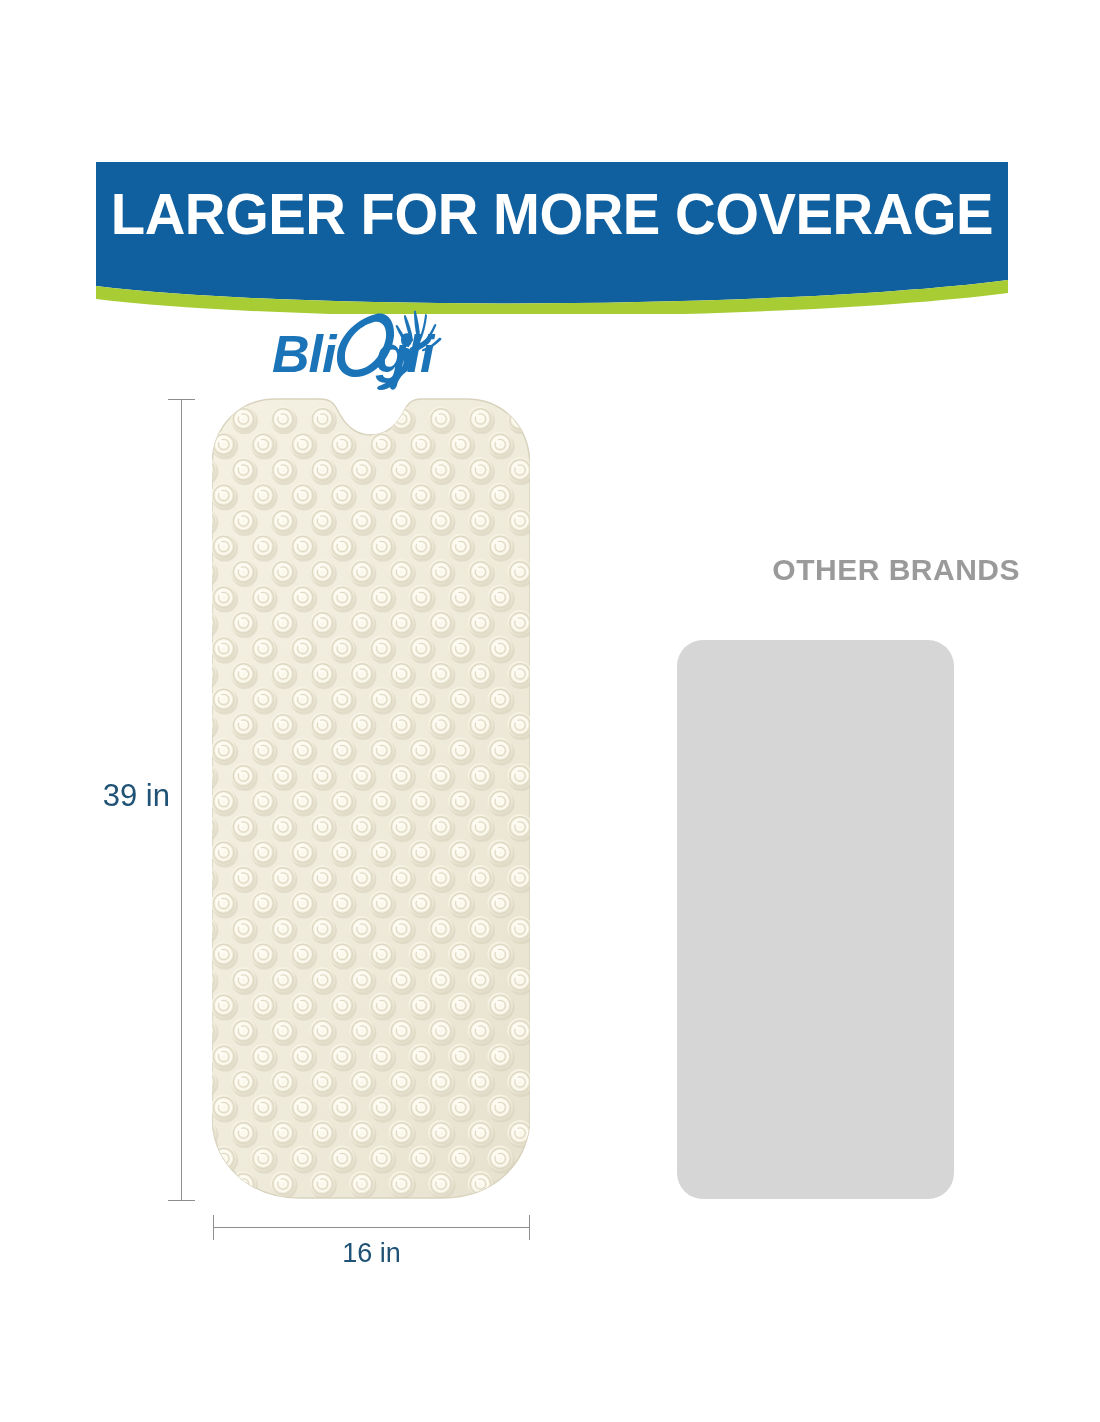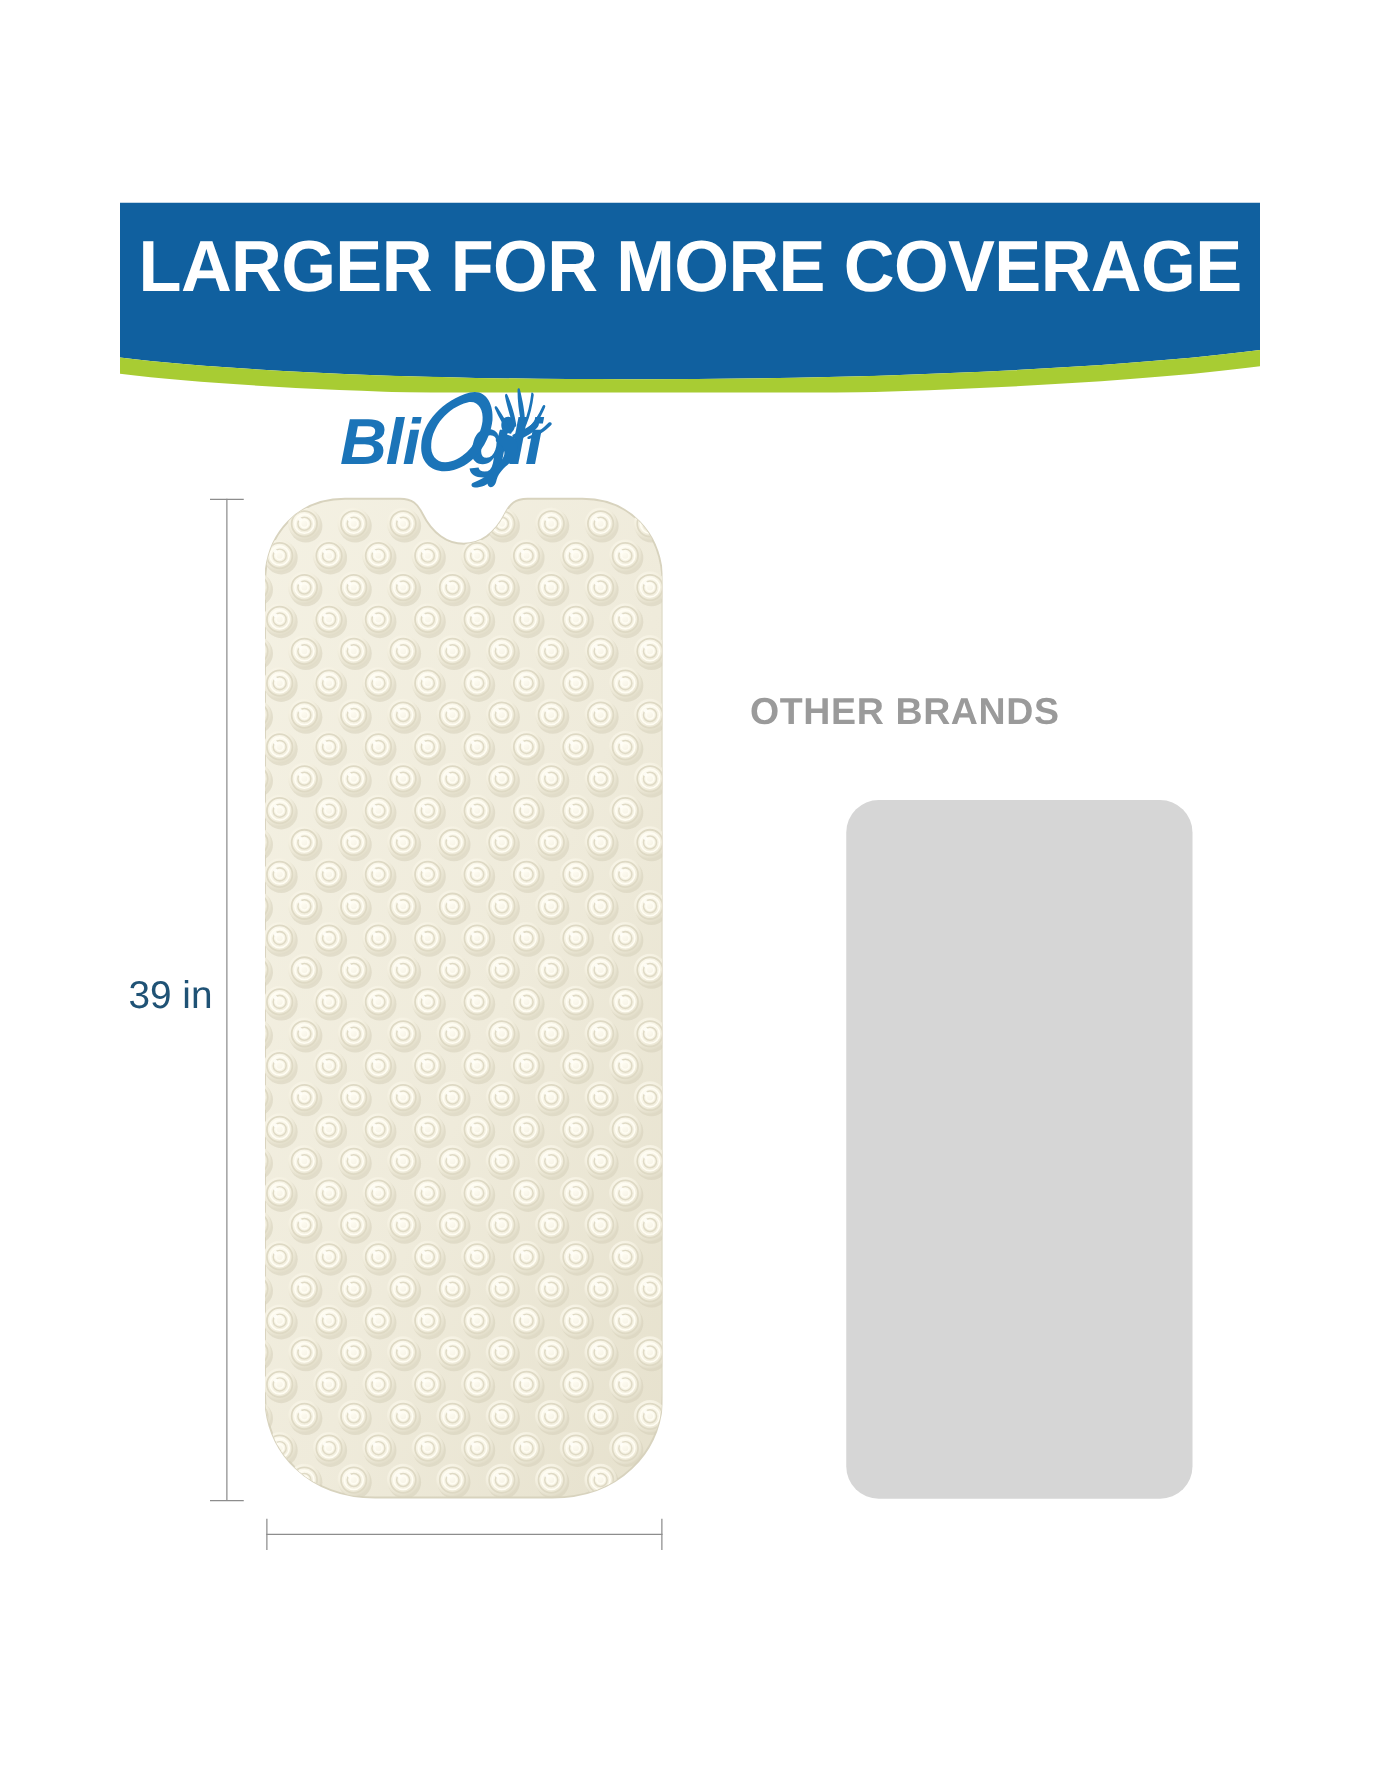--- a/index.html
+++ b/index.html
@@ -45,21 +45,21 @@
   
   #mat {
     position:absolute; left:212px; top:397px;
     width:318px; height:803px;
   }
   #mat-svg { width:100%; height:100%; display:block; }
 
   
   #other-label {
     position:absolute; left:600px; top:553px; width:420px;
-    text-align:left;
+    text-align:right;
     font-size:30px; font-weight:bold;
     color:#9a9a9a;
     letter-spacing:0.5px;
     font-family:"Liberation Sans", sans-serif;
     white-space:nowrap;
   }
   #other-mat {
     position:absolute; left:677px; top:640px;
     width:277px; height:559px;
     background:#d6d6d6;
@@ -2550,17 +2550,18 @@
   </div>
 
   <div class="dim-line-v"></div>
   <div class="dim-cap-v" style="top:399px;"></div>
   <div class="dim-cap-v" style="top:1200px;"></div>
   <div id="dim-v-label">39 in</div>
 
   <div class="dim-line-h"></div>
   <div class="dim-cap-h" style="left:213px;"></div>
   <div class="dim-cap-h" style="left:529px;"></div>
+  <div id="dim-h-label">16 in</div>
 
   <div id="other-label">OTHER BRANDS</div>
   <div id="other-mat"></div>
 
 </div>
 
 </body></html>

